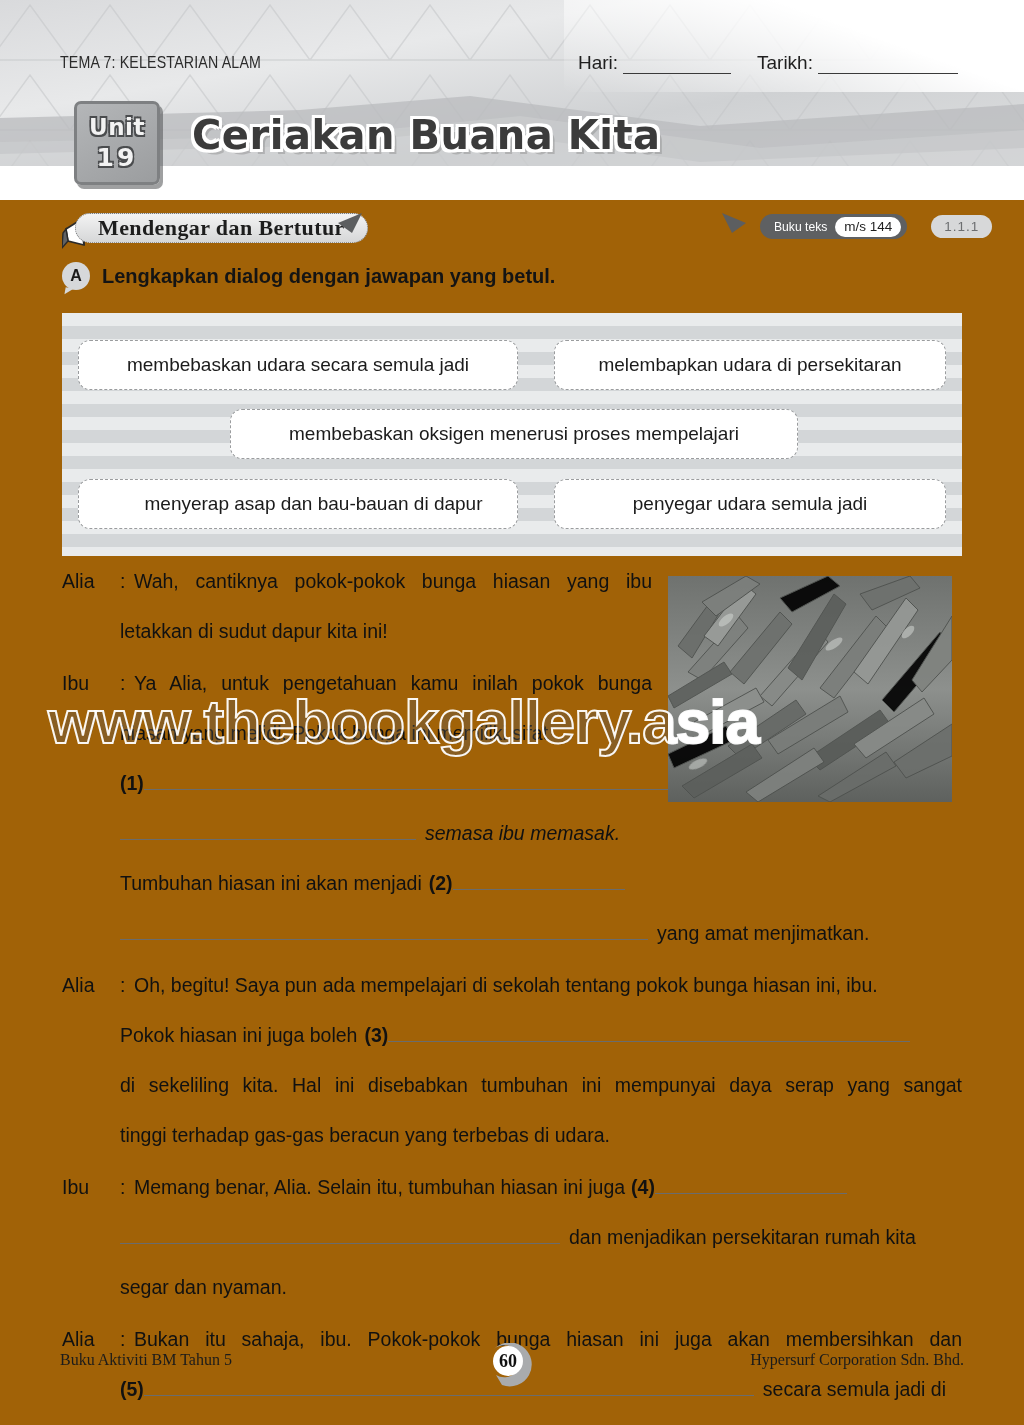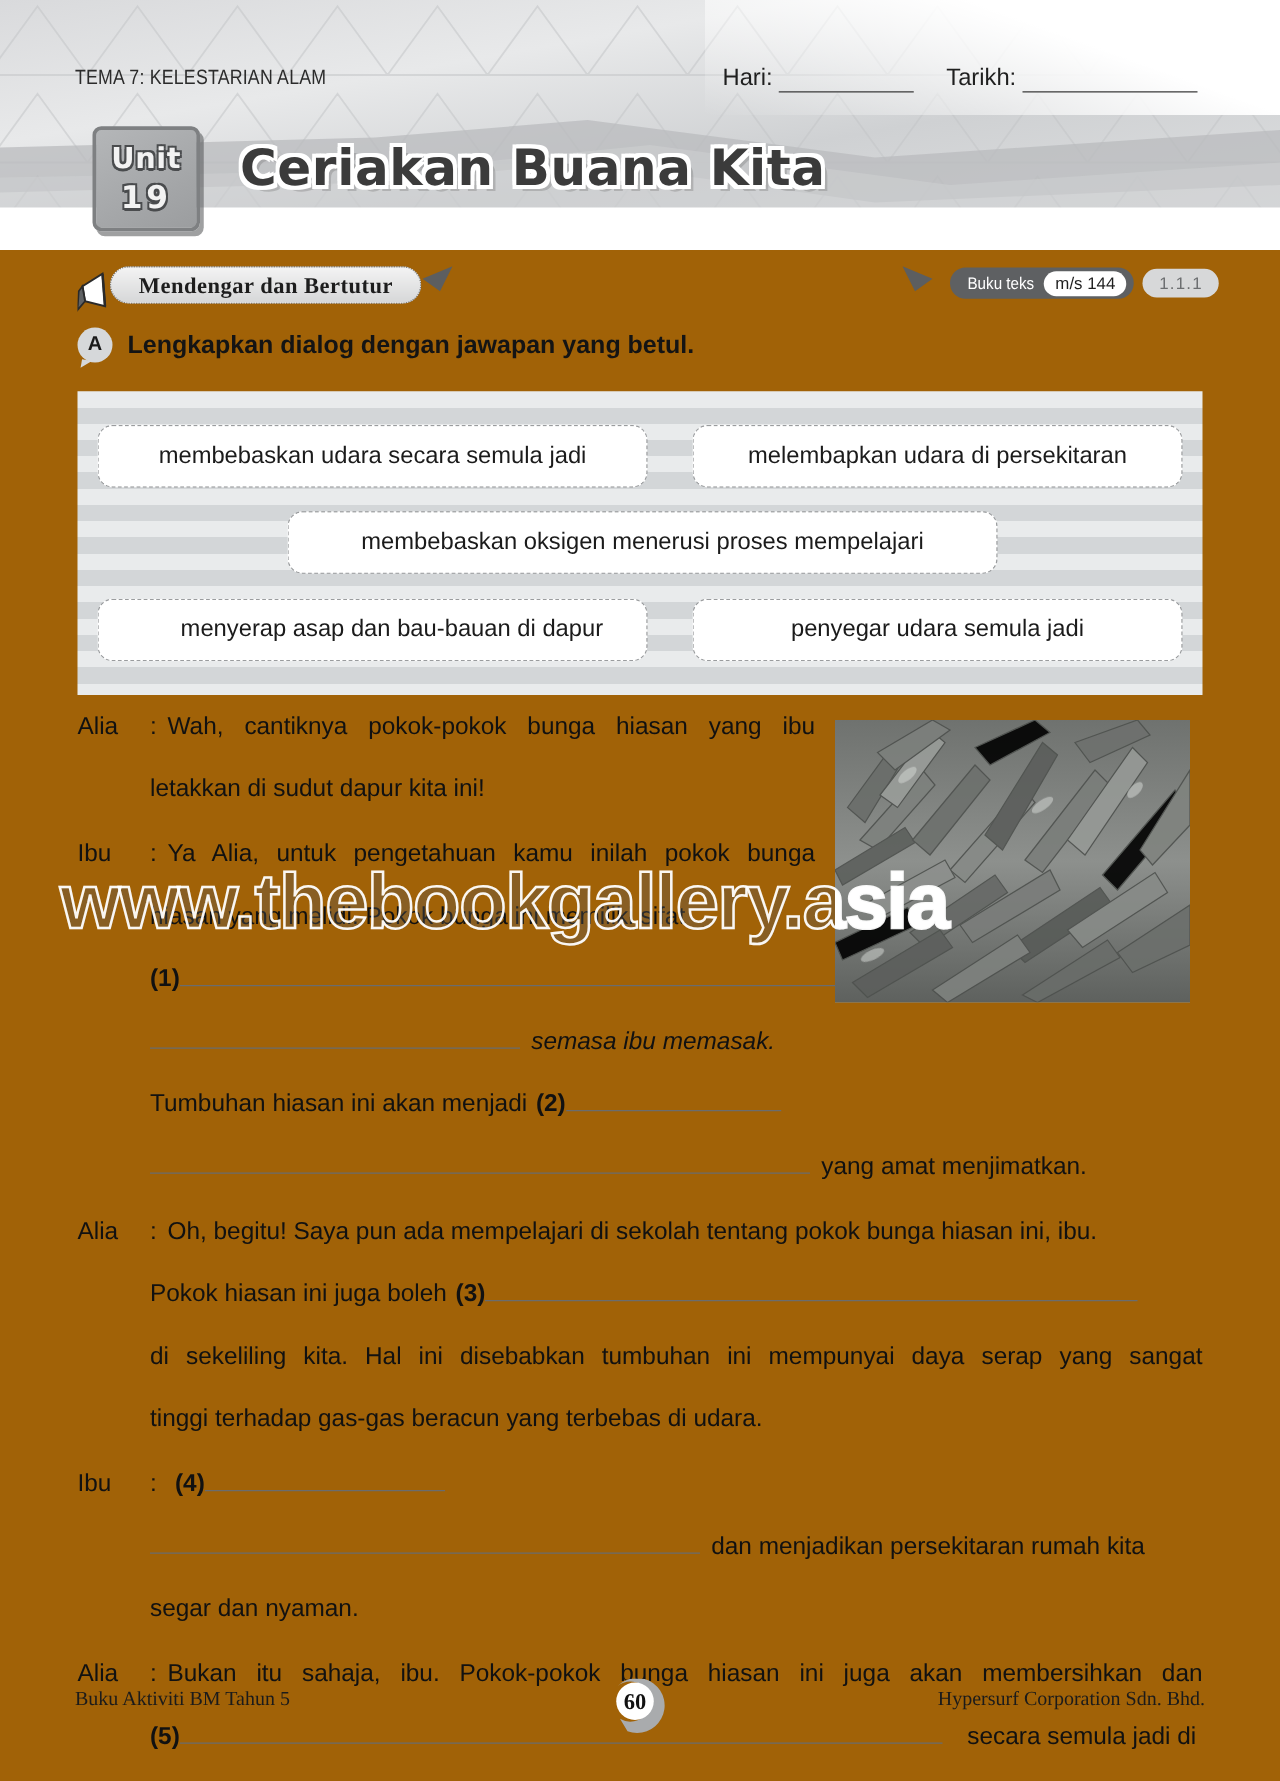--- a/index.html
+++ b/index.html
@@ -86,28 +86,28 @@
       -3px -3px 0 #ffffff, 3px -3px 0 #ffffff,
       -3px  3px 0 #ffffff, 3px  3px 0 #ffffff,
       -3px 0 0 #ffffff, 3px 0 0 #ffffff,
       0 -3px 0 #ffffff, 0 3px 0 #ffffff,
       5px 5px 0 rgba(120,120,120,.35);
     white-space: nowrap;
   }
 
   
   .skill-pill {
-    position: absolute; left: 88px; top: 213px;
+    position: absolute; left: 75px; top: 213px;
     height: 30px; padding: 0 22px;
     background: linear-gradient(180deg, #f3f3f3, #d6d7d8);
     border: 1.5px dotted #7a7c7e;
     border-radius: 16px;
     display: flex; align-items: center;
     font-family: "Liberation Serif", serif; font-weight: bold;
-    font-size: 18px; color: #1d1d1d; letter-spacing: .4px;
+    font-size: 22px; color: #1d1d1d; letter-spacing: .4px;
     white-space: nowrap;
   }
   .megaphone {
     position: absolute; left: 62px; top: 215px; width: 36px; height: 38px;
   }
 
   .topic-ribbon {
     position: absolute; left: 352px; top: 211px;
     width: 372px; height: 34px;
     background: linear-gradient(180deg, #eeeeee 0%, #dcdddd 55%, #c9cacb 100%);
@@ -116,21 +116,21 @@
     box-shadow: 0 3px 4px -2px rgba(0,0,0,.35);
   }
   .topic-ribbon-text {
     font-family: "Liberation Sans", sans-serif; font-weight: bold;
     font-size: 20.5px; color: #1c1c1c; letter-spacing: .1px; white-space: nowrap;
   }
   .ribbon-tail { position: absolute; top: 209px; width: 26px; height: 26px; }
   .ribbon-tail.left  { left: 336px; }
   .ribbon-tail.right { left: 722px; }
 
-  .ref-group { position: absolute; left: 760px; top: 214px; display: flex; align-items: center; gap: 7px; }
+  .ref-group { position: absolute; left: 760px; top: 214px; display: flex; align-items: center; gap: 24px; }
   .ref-dark {
     height: 25px; padding: 0 6px 0 11px;
     background: #5e6062; border-radius: 13px;
     display: flex; align-items: center; gap: 5px;
   }
   .ref-dark-text {
     font-family: "Liberation Sans Narrow","Liberation Sans",sans-serif;
     font-size: 13.5px; color: #ffffff; transform: scaleX(.9); white-space: nowrap;
   }
   .ref-inner {
@@ -433,20 +433,21 @@
       <span class="d-just" style="display:block;width:100%;">di sekeliling kita. Hal ini disebabkan tumbuhan ini mempunyai daya serap yang sangat</span>
     </div>
 
     <div class="d-line" style="position:absolute; left:58px; top:554px;">
       <span>tinggi terhadap gas-gas beracun yang terbebas di udara.</span>
     </div>
 
     <div class="d-line" style="position:absolute; left:0; top:606px; width:900px;">
       <span class="d-speaker">Ibu</span>
       <span class="d-colon">:</span>
+      <span>Memang benar, Alia. Selain itu, tumbuhan hiasan ini juga</span>
       <span class="num" style="margin-left:6px;">(4)</span>
       <span class="blank" style="width:192px;"></span>
     </div>
 
     <div class="d-line" style="position:absolute; left:58px; top:656px;">
       <span class="blank" style="width:440px;"></span>
       <span style="margin-left:9px;">dan menjadikan persekitaran rumah kita</span>
     </div>
 
     <div class="d-line" style="position:absolute; left:58px; top:706px;">
@@ -455,21 +456,21 @@
 
     <div class="d-line" style="position:absolute; left:0; top:758px; width:900px;">
       <span class="d-speaker">Alia</span>
       <span class="d-colon">:</span>
       <span class="d-body d-just">Bukan itu sahaja, ibu. Pokok-pokok bunga hiasan ini juga akan membersihkan dan</span>
     </div>
 
     <div class="d-line" style="position:absolute; left:58px; top:808px;">
       <span class="num">(5)</span>
       <span class="blank" style="width:610px;"></span>
-      <span style="margin-left:20px;">secara semula jadi di</span>
+      <span style="margin-left:9px;">secara semula jadi di</span>
     </div>
 
   </div>
 
   <div class="watermark">www.thebookgallery.asia</div>
   <div class="watermark-solid">
     <span>www.thebookgallery.asia</span>
   </div>
 
   <div class="footer">

